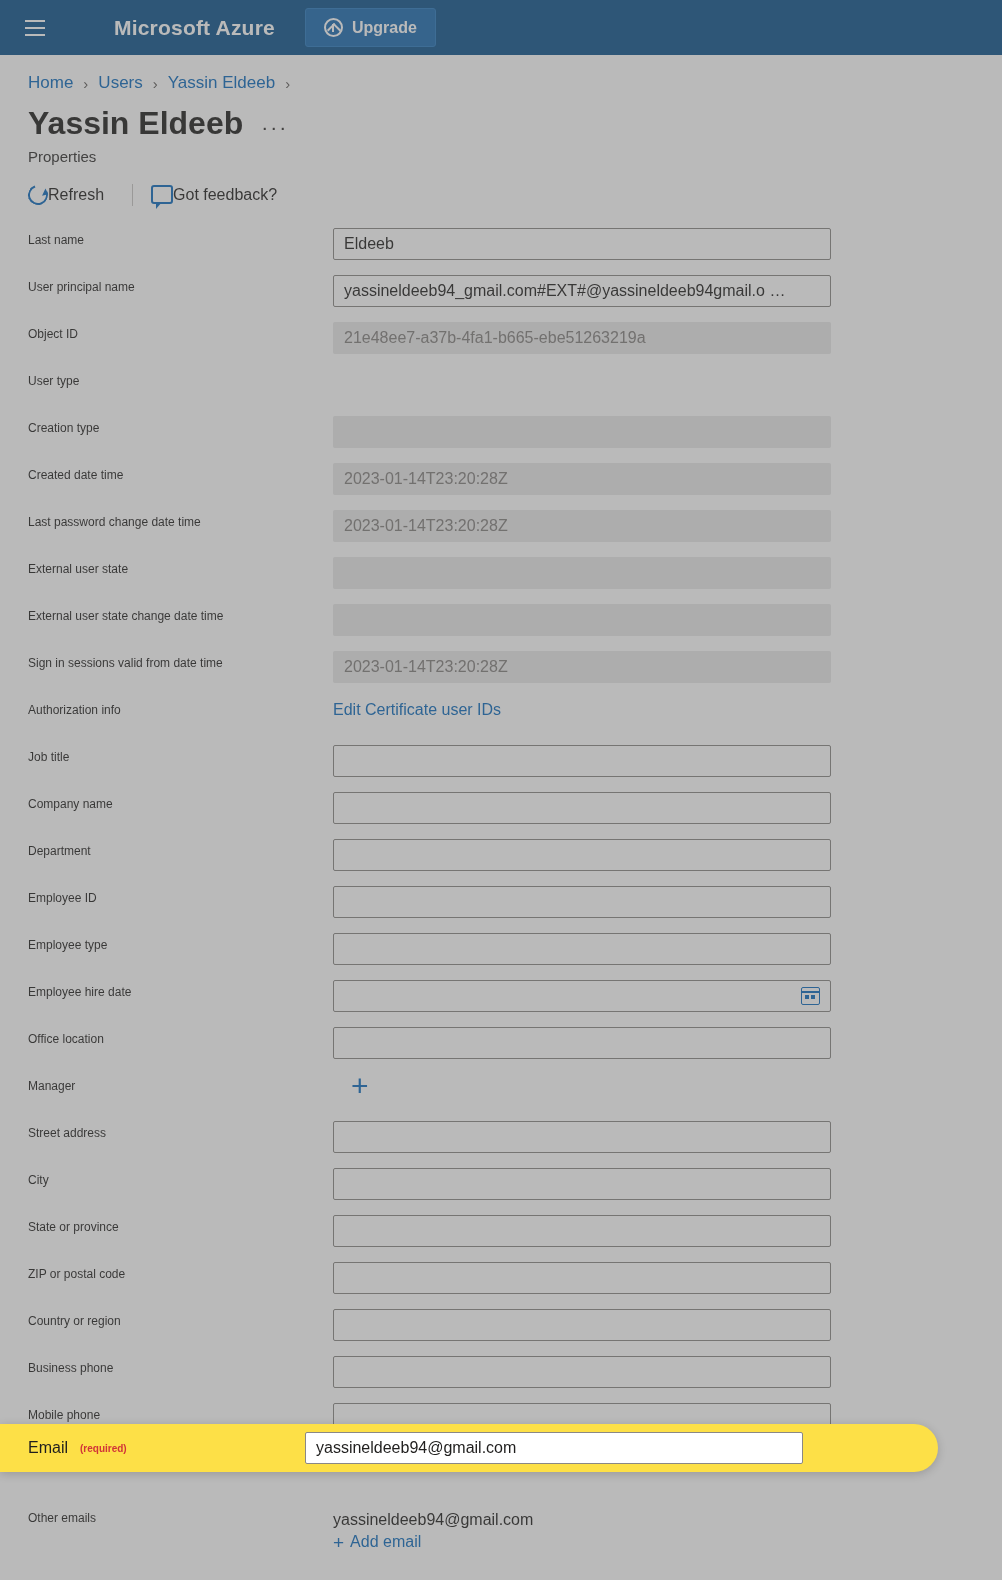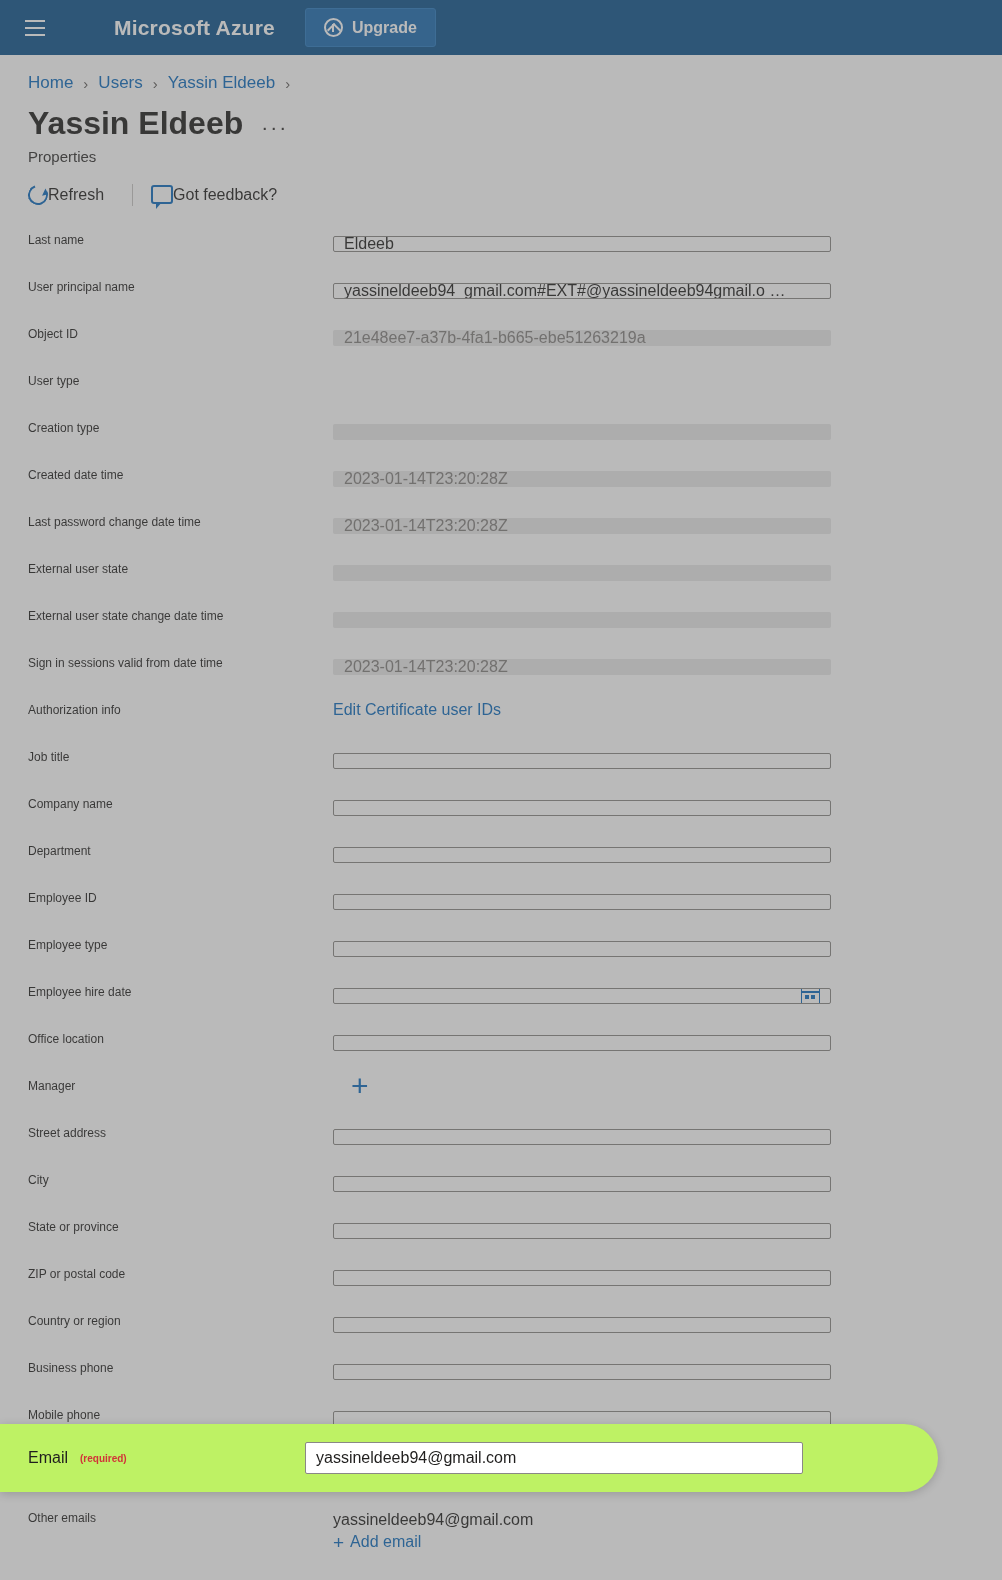--- a/index.html
+++ b/index.html
@@ -191,21 +191,21 @@
   }
   .row-label {
     width: 305px;
     flex: 0 0 305px;
     font-size: 12px;
     color: #201f1e;
     padding-right: 12px;
   }
   .field {
     width: 498px;
-    height: 16px;
+    height: 32px;
     border: 1px solid #8a8886;
     background: #ffffff;
     font-size: 16px;
     color: #201f1e;
     padding: 0 10px;
     display: flex;
     align-items: center;
     border-radius: 2px;
     white-space: nowrap;
     overflow: hidden;
@@ -287,22 +287,22 @@
     width: 1002px; height: 1580px;
     background: rgba(90, 90, 90, 0.42);
     pointer-events: none;
     z-index: 40;
   }
   .spotlight {
     position: absolute;
     left: 0;
     top: 1424px;
     width: 938px;
-    height: 68px;
-    background: #bef264;
+    height: 48px;
+    background: #fde047;
     border-radius: 0 34px 34px 0;
     z-index: 50;
     box-shadow: 0 2px 10px rgba(0,0,0,.18);
     display: flex;
     align-items: center;
   }
   .spot-label {
     width: 305px;
     flex: 0 0 305px;
     padding-left: 28px;

